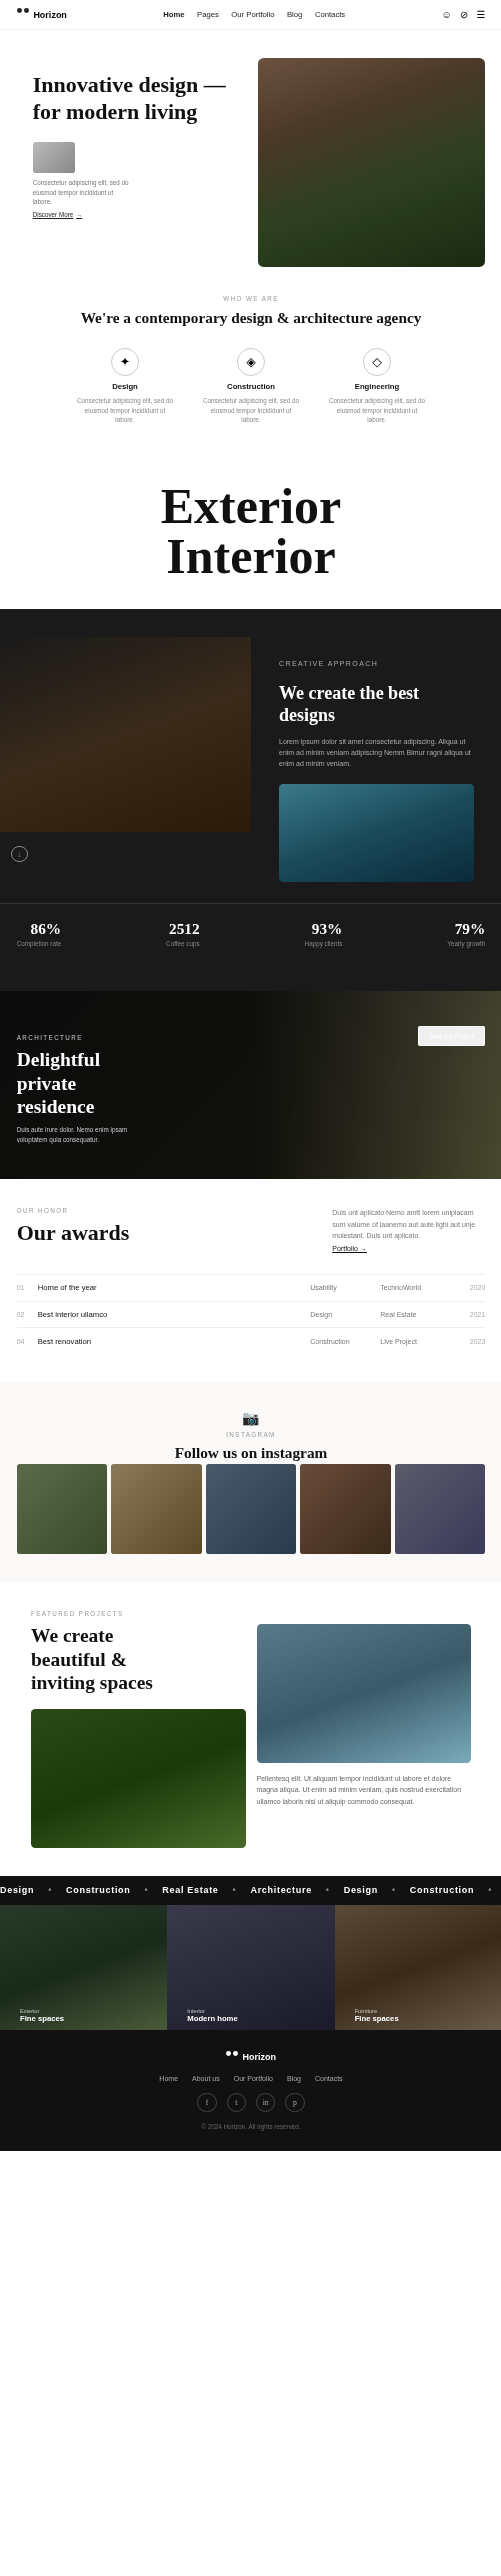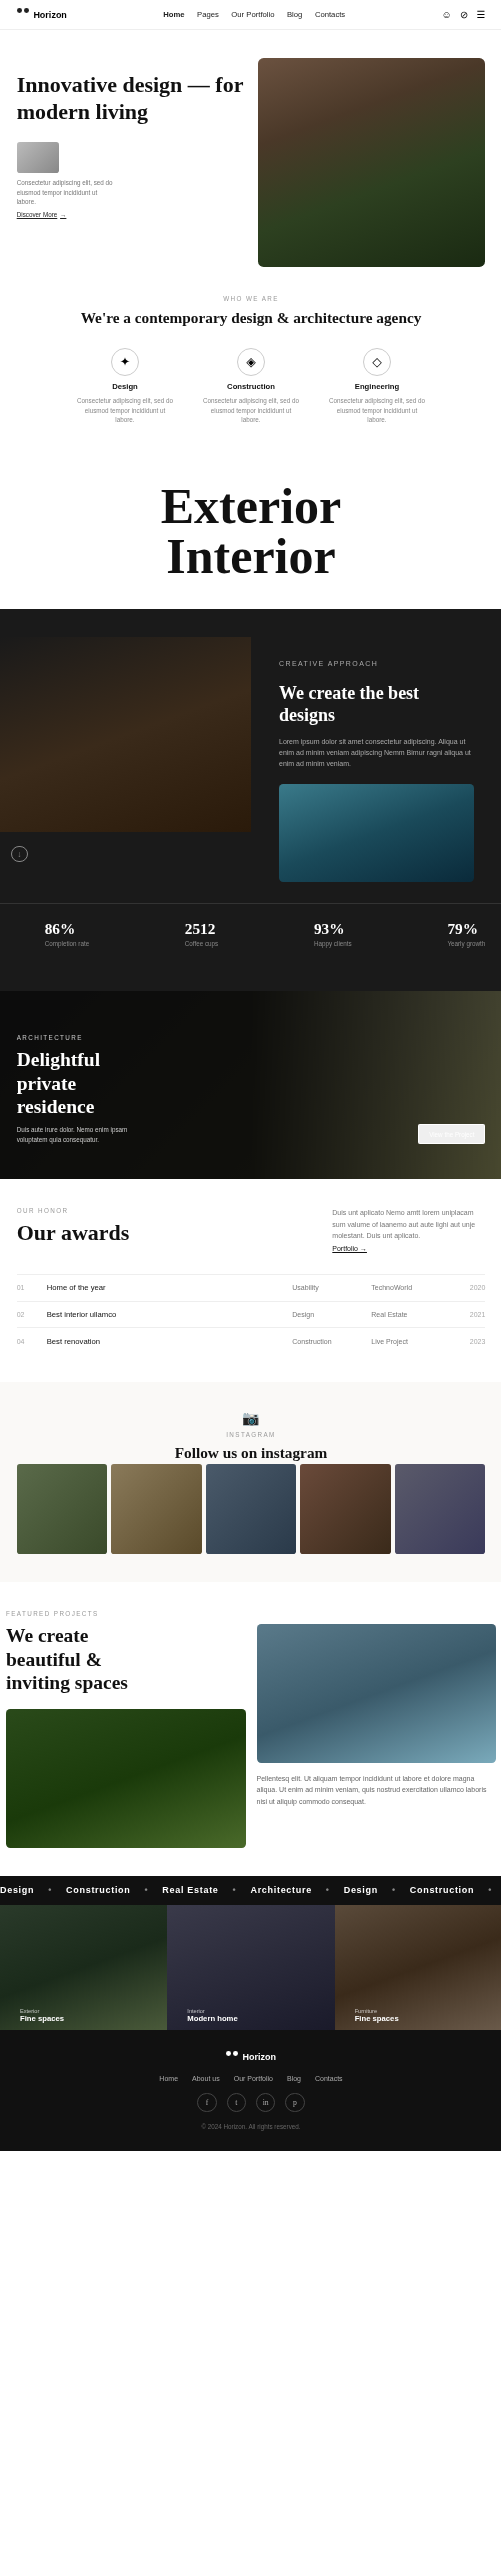--- a/index.html
+++ b/index.html
@@ -19,21 +19,21 @@
     .nav-links a.active { font-weight: 700; }
     .nav-icons { display: flex; gap: 8.4px; }
     .nav-icons span { font-size: 9.8px; cursor: pointer; }
 
     
     .hero {
       display: grid; grid-template-columns: 1fr 1fr;
       min-height: 223px; background: #fff; padding: 28px 16.7px 0;
       gap: 14px;
     }
-    .hero-left { padding-top: 14px; }
+    .hero-left { padding-top: 14px; margin-left: 16px; }
     .hero-left h1 { font-size: 22px; font-weight: 700; line-height: 1.2; color: #111; margin-bottom: 16.7px; font-family: Georgia, serif; }
     .hero-small-img { width: 42px; height: 31px; background: #ccc; border-radius: 2.8px; overflow: hidden; margin-bottom: 5.6px; }
     .hero-small-img div { width: 100%; height: 100%; background: linear-gradient(135deg, #bbb 0%, #888 100%); }
     .hero-desc { font-size: 6.3px; color: #777; line-height: 1.5; margin-bottom: 4.2px; font-family: sans-serif; max-width: 98px; }
     .hero-cta { font-size: 6.3px; color: #222; font-family: sans-serif; text-decoration: underline; cursor: pointer; display: flex; align-items: center; gap: 2.8px; }
     .hero-right { position: relative; }
     .hero-img-main { width: 100%; height: 209px; background: linear-gradient(135deg, #5a4a3a 0%, #8b6b4a 40%, #3d5a3a 100%); border-radius: 5.6px; overflow: hidden; }
     .hero-img-main-inner { width: 100%; height: 100%; background: 
       linear-gradient(160deg, #6b5240 0%, #4a3828 30%, #2d4020 60%, #1a2a12 100%); }
 
@@ -57,42 +57,42 @@
     .best-designs-left { padding: 0; }
     .bd-main-img { width: 100%; height: 195px; background: linear-gradient(135deg, #2a2a2a, #4a3a2a); overflow: hidden; }
     .bd-main-img-inner { width: 100%; height: 100%; background: linear-gradient(160deg, #1a1a1a 0%, #3a2a1a 50%, #2a1a0a 100%); position: relative; }
     .best-designs-right { padding: 21px 28px; }
     .creative-label { font-size: 6.3px; color: #888; letter-spacing: 1.4px; text-transform: uppercase; margin-bottom: 7px; font-family: sans-serif; }
     .best-designs-right h2 { font-size: 18px; font-weight: 700; color: #fff; margin-bottom: 9.8px; font-family: Georgia, serif; line-height: 1.2; }
     .best-designs-right p { font-size: 7px; color: #aaa; line-height: 1.6; margin-bottom: 14px; font-family: sans-serif; }
     .bd-sub-img { width: 100%; height: 98px; background: linear-gradient(135deg, #2a4a5a, #1a3a4a); border-radius: 4.2px; overflow: hidden; }
     .bd-sub-img-inner { width: 100%; height: 100%; background: linear-gradient(160deg, #3a7a8a 0%, #1a4a5a 50%, #0a2a3a 100%); }
     .stats-row { display: flex; justify-content: space-between; padding: 16.7px 16.7px; background: #1a1a1a; border-top: 0.7px solid #333; }
-    .stat-item { text-align: left; margin-left: 28px; }
+    .stat-item { text-align: right; }
     .stat-num { font-size: 15.3px; font-weight: 900; color: #fff; font-family: Georgia, serif; }
     .stat-label { font-size: 6.3px; color: #888; font-family: sans-serif; margin-top: 1.4px; }
 
     
-    .arch-banner { background: linear-gradient(to right, rgba(0,0,0,0.8) 50%, rgba(0,0,0,0.2) 100%), linear-gradient(135deg, #3a3a3a, #5a5a3a); padding: 35px 16.7px; min-height: 125px; display: flex; align-items: flex-end; justify-content: space-between; }
+    .arch-banner { background: linear-gradient(to right, rgba(0,0,0,0.8) 50%, rgba(0,0,0,0.2) 100%), linear-gradient(135deg, #3a3a3a, #5a5a3a); padding: 35px 16.7px; min-height: 125px; display: flex; align-items: flex-start; justify-content: space-between; }
     .arch-label { font-size: 6.3px; color: #aaa; letter-spacing: 1.4px; text-transform: uppercase; margin-bottom: 5.6px; font-family: sans-serif; }
     .arch-banner h2 { font-size: 19.5px; font-weight: 700; color: #fff; font-family: Georgia, serif; line-height: 1.2; max-width: 139px; }
     .arch-banner p { font-size: 6.3px; color: #ccc; margin-top: 7px; max-width: 111px; line-height: 1.5; font-family: sans-serif; }
     .arch-view-btn { font-size: 6.3px; color: #fff; border: 0.7px solid #fff; padding: 5.6px 9.8px; border-radius: 1.4px; cursor: pointer; font-family: sans-serif; white-space: nowrap; }
 
     
     .awards { padding: 28px 16.7px; background: #fff; }
     .awards-header { display: flex; justify-content: space-between; align-items: flex-start; margin-bottom: 21px; }
     .awards-left-header { }
     .awards-label { font-size: 6.3px; color: #999; letter-spacing: 1.4px; text-transform: uppercase; margin-bottom: 5.6px; font-family: sans-serif; }
     .awards-left-header h2 { font-size: 22px; font-weight: 700; color: #111; font-family: Georgia, serif; }
     .awards-right-header { max-width: 153px; }
     .awards-right-header p { font-size: 7px; color: #777; line-height: 1.6; font-family: sans-serif; }
     .awards-portfolio { font-size: 7px; color: #111; font-family: sans-serif; text-decoration: underline; cursor: pointer; margin-top: 5.6px; }
     .awards-table { width: 100%; }
-    .award-row { display: flex; align-items: center; padding: 8.4px 0; border-top: 0.7px solid #eee; gap: 9px; }
+    .award-row { display: flex; align-items: center; padding: 8.4px 0; border-top: 0.7px solid #eee; gap: 0; }
     .award-num { font-size: 7px; color: #aaa; font-family: sans-serif; width: 21px; }
     .award-name { font-size: 7.7px; color: #111; font-family: sans-serif; flex: 1; }
     .award-category { font-size: 7px; color: #777; font-family: sans-serif; width: 70px; }
     .award-org { font-size: 7px; color: #777; font-family: sans-serif; width: 70px; }
     .award-year { font-size: 7px; color: #aaa; font-family: sans-serif; width: 35px; text-align: right; }
 
     
     .instagram { padding: 28px 16.7px; text-align: center; background: #faf9f7; }
     .insta-label { font-size: 6.3px; color: #999; letter-spacing: 1.4px; text-transform: uppercase; margin-bottom: 5.6px; font-family: sans-serif; }
     .insta-icon { font-size: 14px; margin-bottom: 4.2px; }
@@ -100,21 +100,21 @@
     .insta-grid { display: grid; grid-template-columns: repeat(5, 1fr); gap: 4.2px; }
     .insta-item { aspect-ratio: 1; overflow: hidden; border-radius: 2.8px; }
     .insta-item div { width: 100%; height: 100%; }
     .insta-1 { background: linear-gradient(135deg, #5a6a4a, #3a4a2a); }
     .insta-2 { background: linear-gradient(135deg, #8a7a5a, #5a4a2a); }
     .insta-3 { background: linear-gradient(135deg, #4a5a6a, #2a3a4a); }
     .insta-4 { background: linear-gradient(135deg, #6a4a3a, #3a2a1a); }
     .insta-5 { background: linear-gradient(135deg, #5a5a6a, #3a3a5a); }
 
     
-    .featured { padding: 28px 6px; background: #fff; }
+    .featured { padding: 28px 31px; background: #fff; }
     .featured-label { font-size: 6.3px; color: #999; letter-spacing: 1.4px; text-transform: uppercase; margin-bottom: 7px; font-family: sans-serif; }
     .featured h2 { font-size: 19.5px; font-weight: 700; color: #111; font-family: Georgia, serif; line-height: 1.2; margin-bottom: 14px; max-width: 139px; }
     .featured-grid { display: grid; grid-template-columns: 1fr 1fr; gap: 11px; }
     .featured-img { width: 100%; height: 139px; border-radius: 4.2px; overflow: hidden; }
     .feat-img-1 { background: linear-gradient(160deg, #2a4a1a, #1a3a0a, #4a6a2a); }
     .feat-img-2 { background: linear-gradient(160deg, #5a7a8a, #3a5a6a, #7aaabb); }
     .featured-desc { padding: 9.8px 0; }
     .featured-desc p { font-size: 7px; color: #666; line-height: 1.6; font-family: sans-serif; }
 
     

